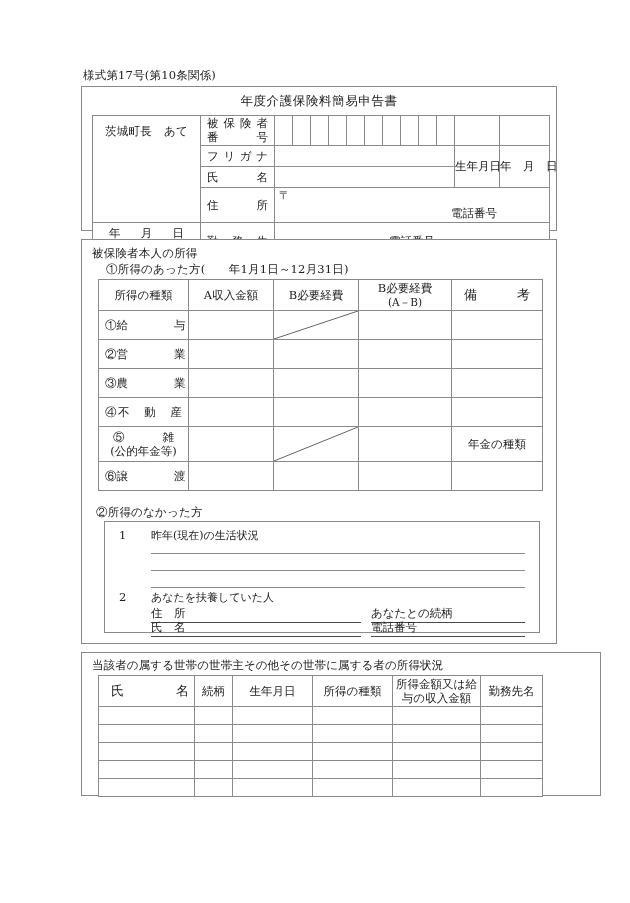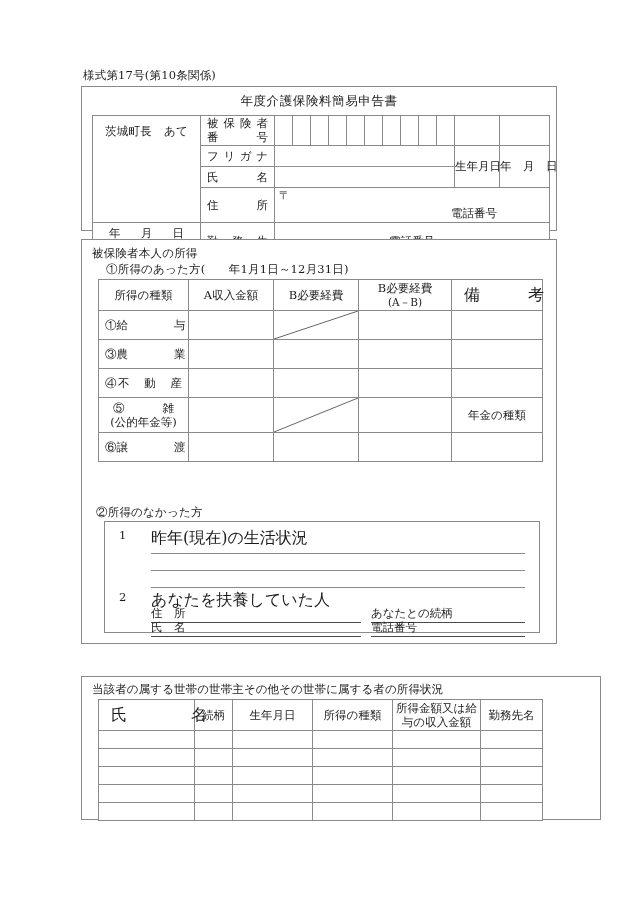--- a/index.html
+++ b/index.html
@@ -37,21 +37,21 @@
 
   
   .outer-box {
     position: absolute;
     border: 1px solid #8a8a8a;
     box-sizing: border-box;
     background: #fff;
   }
   #box-head   { left: 72px; top: 86px;  width: 476px; height: 145px; }
   #box-income { left: 72px; top: 239px; width: 476px; height: 405px; }
-  #box-house  { left: 72px; top: 652px; width: 520px; height: 144px; margin-top: 24px; }
+  #box-house  { left: 72px; top: 652px; width: 520px; height: 144px; }
 
   
   .main-title {
     position: absolute;
     left: 0; right: 0;
     top: 6px;
     text-align: center;
     font-size: 12.5px;
     letter-spacing: 0.6px;
   }
@@ -83,21 +83,21 @@
     text-align-last: justify;
     padding: 0 6px;
     font-size: 11.5px;
     white-space: nowrap;
   }
   .spread-wide {
     display: block;
     text-align: justify;
     text-align-last: justify;
     padding: 0 12px;
-    font-size: 16px;
+    font-size: 13px;
     white-space: nowrap;
   }
   .lbl { font-size: 11.5px; white-space: nowrap; }
 
   
   #tbl-head { left: 10px; top: 28px; width: 456px; }
   #tbl-head td { height: 20px; }
 
   .addressee {
     font-size: 11.5px;
@@ -181,21 +181,21 @@
     height: 112px;
     border: 1px solid #8a8a8a;
     box-sizing: border-box;
   }
   .ni-num {
     position: absolute;
     font-size: 11.5px;
   }
   .ni-txt {
     position: absolute;
-    font-size: 16px;
+    font-size: 11px;
     white-space: nowrap;
     text-align: right;
   }
   .ni-rule {
     position: absolute;
     border-bottom: 1px solid #8a8a8a;
     height: 0;
   }
   .ni-ul {
     position: absolute;
@@ -368,20 +368,29 @@
         <td></td>
         <td>
           <svg class="diag" viewBox="0 0 85 28" preserveAspectRatio="none">
             <line x1="0" y1="28" x2="85" y2="0" stroke="#555" stroke-width="0.9" vector-effect="non-scaling-stroke"></line>
           </svg>
         </td>
         <td></td>
         <td></td>
       </tr>
 
+      <tr>
+        <td>
+          <span class="spread">②営　　　　業</span>
+        </td>
+        <td></td>
+        <td></td>
+        <td></td>
+        <td></td>
+      </tr>
 
       <tr>
         <td>
           <span class="spread">③農　　　　業</span>
         </td>
         <td></td>
         <td></td>
         <td></td>
         <td></td>
       </tr>

